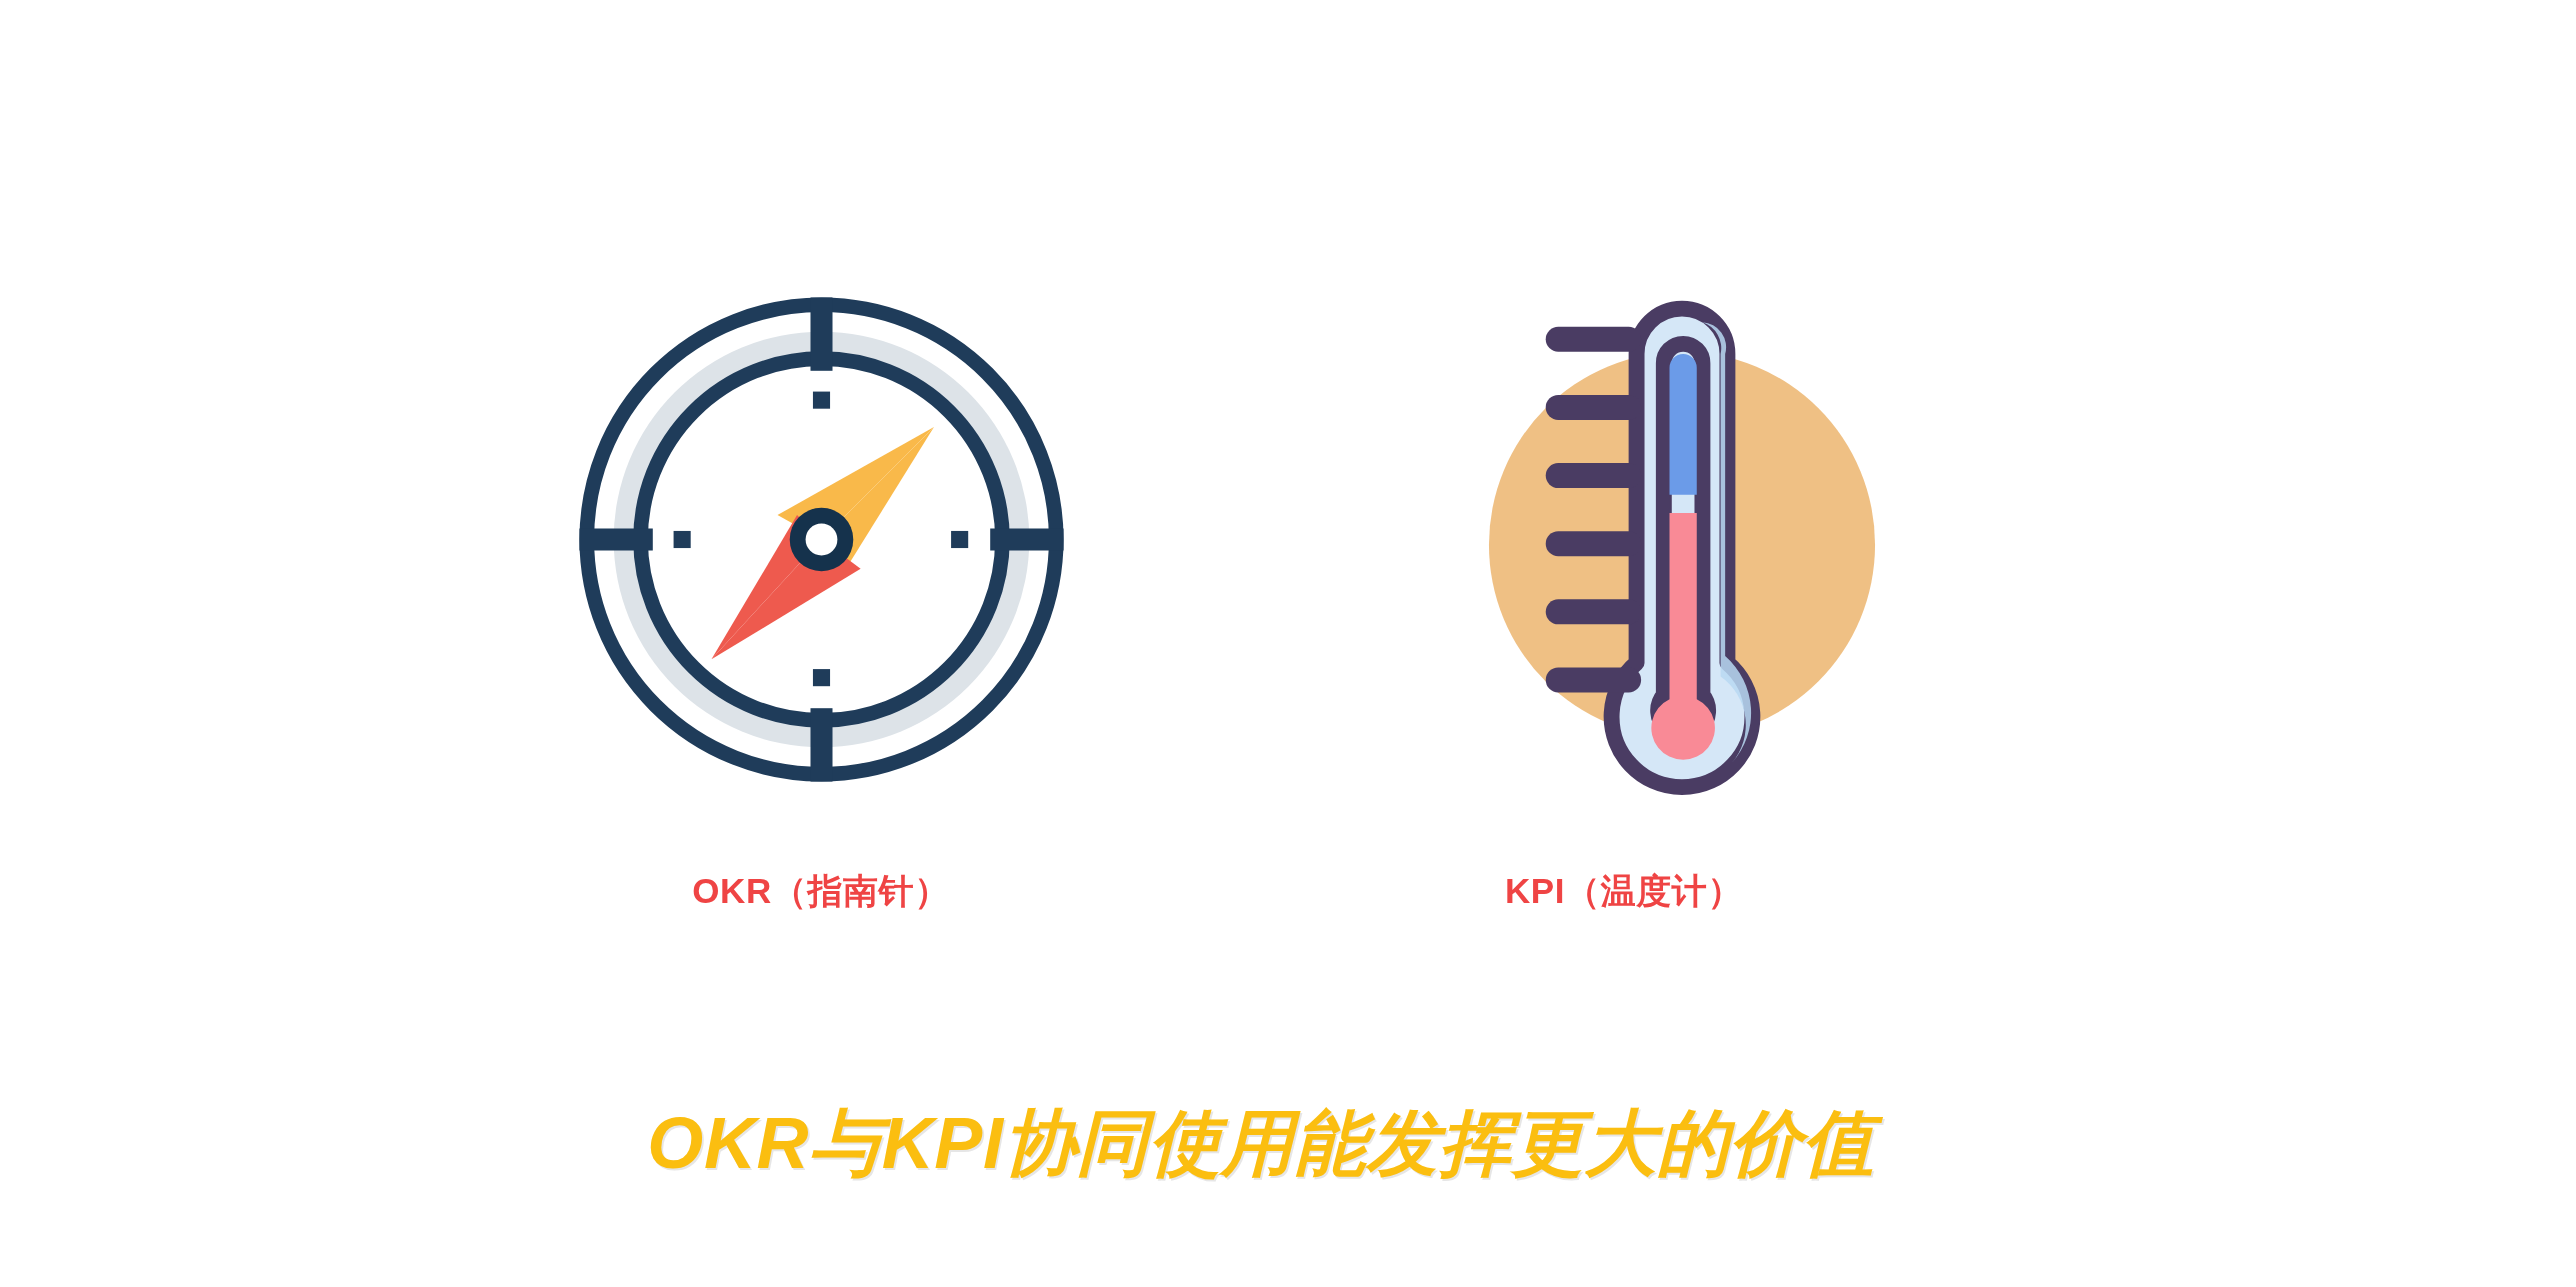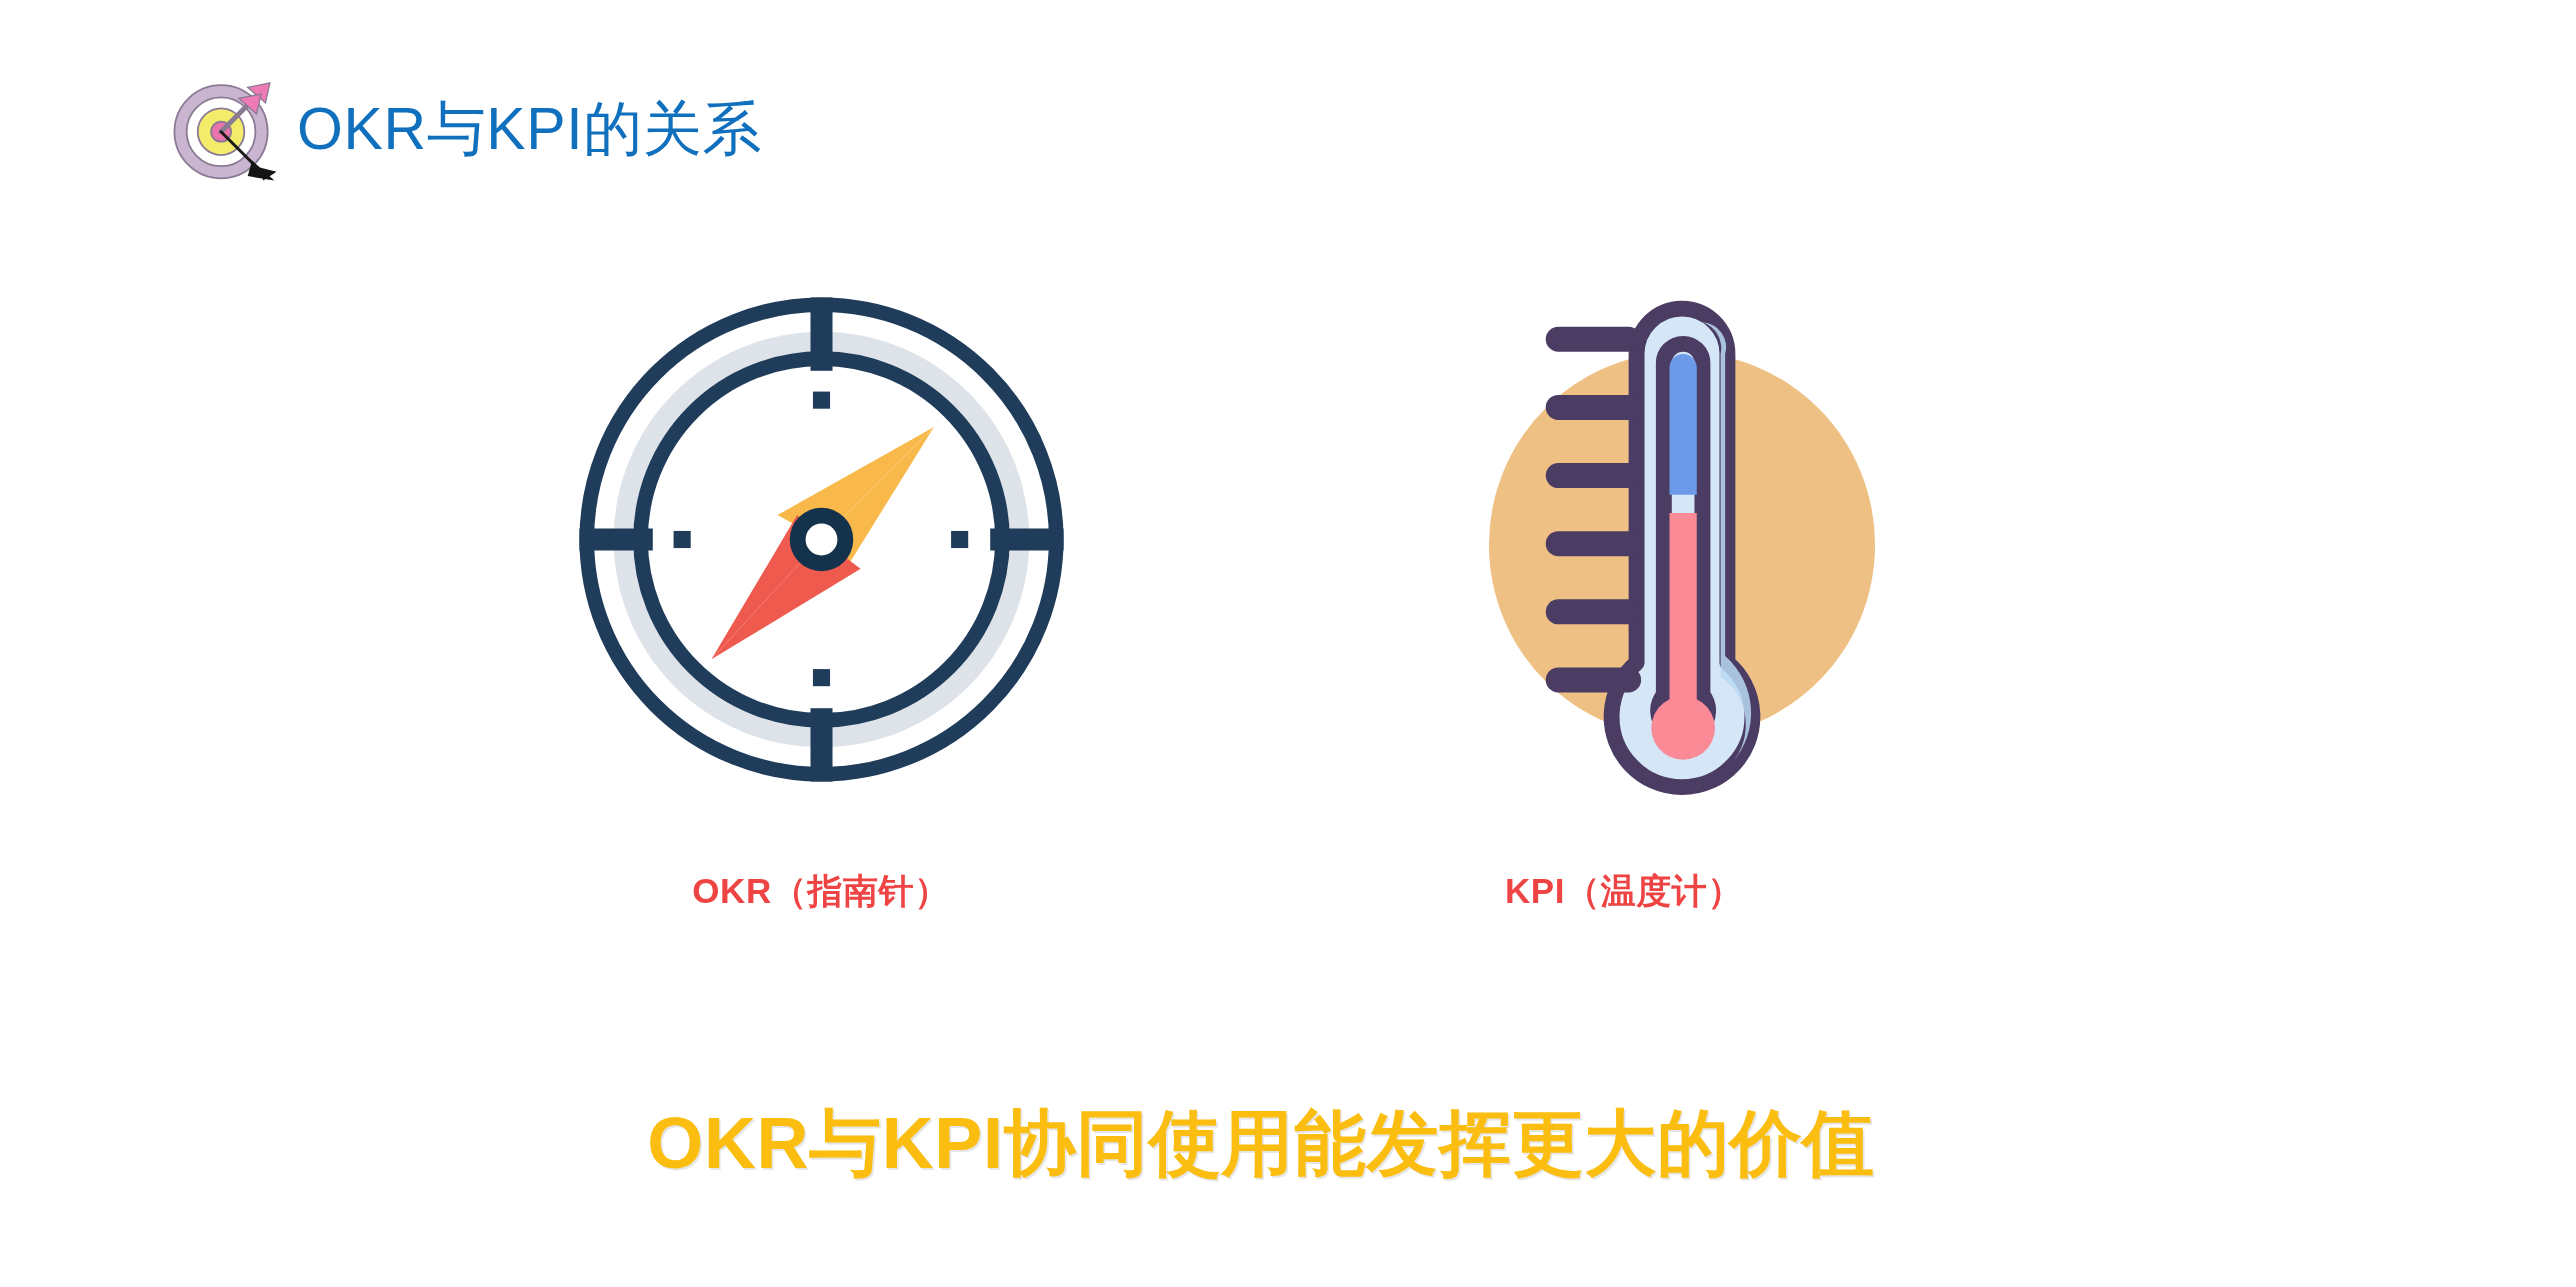--- a/index.html
+++ b/index.html
@@ -91,49 +91,28 @@
     position: absolute;
     left: 1261px;
     top: 1096px;
     transform: translateX(-50%);
     font-size: 72px;
     font-weight: bold;
     color: #fbbe10;
     white-space: nowrap;
     letter-spacing: 0.6px;
     text-shadow: 1.7px 2.3px 0 rgba(200,200,200,0.45);
+    font-style: italic;
   }
 </style>
 </head>
 <body>
 
 <div class="slide">
 
-  <div class="header">
-    <svg class="target-icon" viewBox="0 0 100 100">
-      <circle cx="46" cy="52" r="42" fill="#c9b5cf" stroke="#8a7a93" stroke-width="1.6"></circle>
-      <circle cx="46" cy="52" r="31" fill="#ffffff" stroke="#8a7a93" stroke-width="1.6"></circle>
-      <circle cx="46" cy="52" r="21" fill="#f2ec6a" stroke="#8a7a93" stroke-width="1.6"></circle>
-      <circle cx="46" cy="52" r="9" fill="#ea73ab" stroke="#8a7a93" stroke-width="1.6"></circle>
-
-      <line x1="46" y1="52" x2="82" y2="16" stroke="#8a7a93" stroke-width="4.5" stroke-linecap="round"></line>
-      <line x1="46" y1="52" x2="80" y2="86" stroke="#1a1a1a" stroke-width="2.6" stroke-linecap="round"></line>
-
-      <g fill="#f07ab5" stroke="#8a7a93" stroke-width="1.2">
-        <path d="M70 12 L90 8 L86 26 Z"></path>
-        <path d="M62 22 L82 18 L78 36 Z"></path>
-      </g>
-
-      <g fill="#141414">
-        <path d="M74 78 L94 96 L70 92 Z"></path>
-        <path d="M80 84 L96 88 L84 96 Z"></path>
-      </g>
-    </svg>
-    <div class="header-title">OKR与KPI的关系</div>
-  </div>
 
   <div class="illus-row">
 
     <div class="compass-wrap">
       <svg class="compass-svg" viewBox="0 0 200 200">
 
         <circle cx="100" cy="100" r="96" fill="none" stroke="#1f3c5a" stroke-width="6"></circle>
 
         <circle cx="100" cy="100" r="85" fill="#dde3e8"></circle>
 

